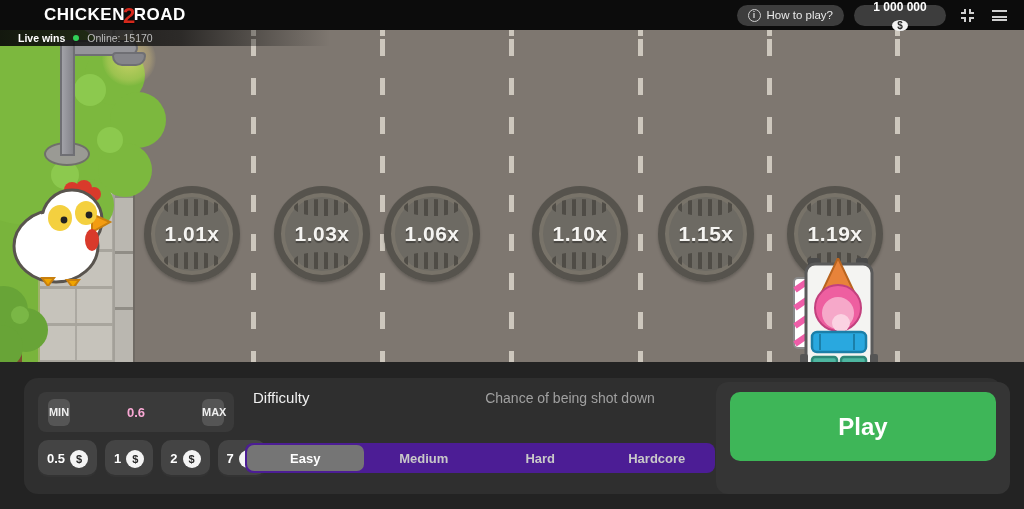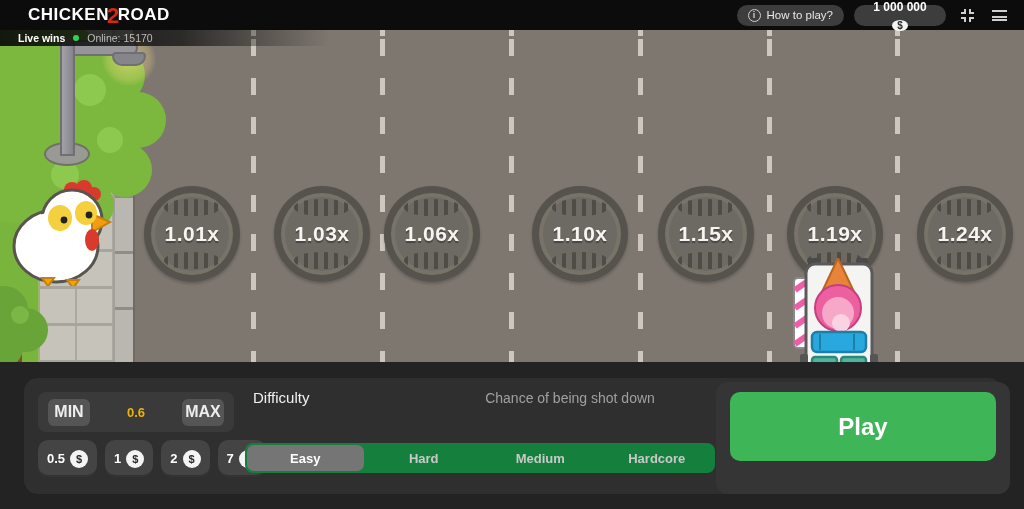--- a/index.html
+++ b/index.html
@@ -1,21 +1,21 @@
 <!DOCTYPE html>
 <html><head>
 <meta charset="utf-8">
 <style>
   * { margin:0; padding:0; box-sizing:border-box; }
   html,body { width:1024px; height:509px; overflow:hidden; background:#000;
     font-family:"Liberation Sans", sans-serif; }
 
   
   .topbar { height:30px; background:#0c0c0c; display:flex; align-items:center;
-    justify-content:space-between; padding:0 14px 0 28px; position:relative; z-index:5; }
+    justify-content:space-between; padding:0 14px 0 44px; position:relative; z-index:5; }
   .logo { font-weight:800; font-size:17px; color:#fff; letter-spacing:.5px; display:flex; align-items:center; }
   .logo .two { color:#d5281b; font-size:22px; margin:0 -2px; position:relative; top:1px;
     text-shadow:0 1px 1px rgba(0,0,0,.6); }
   .topbar-right { display:flex; align-items:center; gap:10px; }
   .pill { background:#3d3d3d; border-radius:14px; height:21px; display:flex;
     align-items:center; gap:6px; padding:0 11px; color:#e8e8e8; font-size:11.5px; cursor:pointer; }
   .info-i { width:13px; height:13px; border:1.4px solid #cfcfcf; border-radius:50%;
     display:flex; align-items:center; justify-content:center; font-size:9px; color:#cfcfcf; font-weight:700; }
   .balance { font-weight:700; font-size:12px; color:#fff; min-width:92px; justify-content:center;flex-direction:column; }
   .coin { width:16px; height:16px; background:#f4f4f4; border-radius:50%; color:#2b2b2b;
@@ -80,34 +80,34 @@
   .ticker .dot { width:6px; height:6px; border-radius:50%; background:#31d158; }
   .ticker .online { color:#bdbdbd; font-size:10.5px; }
 
   
   .panel { position:relative; width:1024px; height:147px; background:#232323; }
   .panel-inner { position:absolute; left:24px; top:16px; width:978px; height:116px;
     background:#2f2f2f; border-radius:14px; }
 
   .bet-box { position:absolute; left:38px; top:30px; width:196px; height:40px; background:#3a3a3a;
     border-radius:8px; display:flex; align-items:center; justify-content:space-between; padding:0 10px; }
-  .mmbtn { width:42px; height:27px; background:#555; border:none; border-radius:6px; color:#eee;
-    font-weight:700; font-size:16px; font-family:inherit; cursor:pointer; }
-  .bet-value { color:#eab308; font-weight:700; font-size:13px; }
+  .mmbtn { width:22px; height:27px; background:#555; border:none; border-radius:6px; color:#eee;
+    font-weight:700; font-size:11px; font-family:inherit; cursor:pointer; }
+  .bet-value { color:#f9a8d4; font-weight:700; font-size:13px; }
 
   .quick-row { position:absolute; left:38px; top:78px; display:flex; gap:8px; }
   .qbet { height:37px; background:#444; border:none; border-radius:10px; display:flex; align-items:center;
     justify-content:center; gap:5px; color:#fff; font-weight:700; font-size:13px; font-family:inherit;
     box-shadow:inset 0 -2px 0 rgba(0,0,0,.25); cursor:pointer; padding:0 9px; }
   .qbet .coin { width:18px; height:18px; font-size:11px; }
 
   .diff-label { position:absolute; left:253px; top:27px; color:#f0f0f0; font-size:15px; }
   .chance-label { position:absolute; left:430px; top:28px; width:280px; text-align:center;
     color:#a0a0a0; font-size:14px; }
-  .tabs { position:absolute; left:245px; top:81px; width:470px; height:30px; background:#15803d;
+  .tabs { position:absolute; left:245px; top:81px; width:470px; height:30px; background:#4c1d95;
     border-radius:8px; display:flex; }
   .tab { flex:1; display:flex; align-items:center; justify-content:center; color:#c9c9c9;
     font-weight:700; font-size:13px; cursor:pointer; border-radius:8px; }
   .tab.selected { background:#757575; color:#fff; margin:2px; border-radius:7px; }
 
   .play-shadow { position:absolute; left:716px; top:20px; width:294px; height:112px;
     background:#353535; border-radius:12px; }
   .play-btn { position:absolute; left:730px; top:30px; width:266px; height:69px; background:#3eb658;
     border:none; border-radius:10px; color:#fff; font-weight:700; font-size:24px;
     font-family:inherit; cursor:pointer; }
@@ -189,23 +189,20 @@
     <span>1.06x</span>
     </div>
   <div class="manhole" style="left:532px">
     <span>1.10x</span>
     </div>
   <div class="manhole" style="left:658px">
     <span>1.15x</span>
     </div>
   <div class="manhole" style="left:787px">
     <span>1.19x</span>
-    </div>
-  <div class="manhole" style="left:917px">
-    <span>1.24x</span>
     </div>
 
   <svg class="chicken" width="104" height="106" viewBox="0 0 104 106">
     <circle cx="60" cy="10" r="8" fill="#d93a2b"></circle>
     <circle cx="72" cy="8" r="8" fill="#d93a2b"></circle>
     <circle cx="82" cy="14" r="7" fill="#d93a2b"></circle>
     <ellipse cx="44" cy="66" rx="42" ry="36" fill="#ffffff" stroke="#59544e" stroke-width="3"></ellipse>
     <circle cx="60" cy="40" r="30" fill="#ffffff" stroke="#59544e" stroke-width="3"></circle>
     <ellipse cx="44" cy="66" rx="40" ry="34" fill="#ffffff"></ellipse>
     <circle cx="60" cy="40" r="28" fill="#ffffff"></circle>
@@ -270,20 +267,20 @@
       <span>7</span>
       <span class="coin">$</span>
     </button>
   </div>
 
   <div class="diff-label">Difficulty</div>
   <div class="chance-label">Chance of being shot down</div>
 
   <div class="tabs">
     <div class="tab selected">Easy</div>
+    <div class="tab">Medium</div>
     <div class="tab">Hard</div>
-    <div class="tab">Medium</div>
     <div class="tab">Hardcore</div>
   </div>
 
   <div class="play-shadow"></div>
   <button class="play-btn">Play</button>
 </div>
 
 </body></html>

